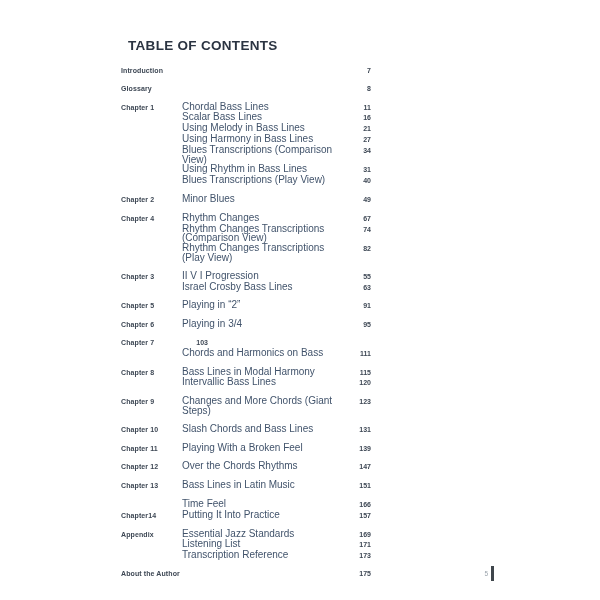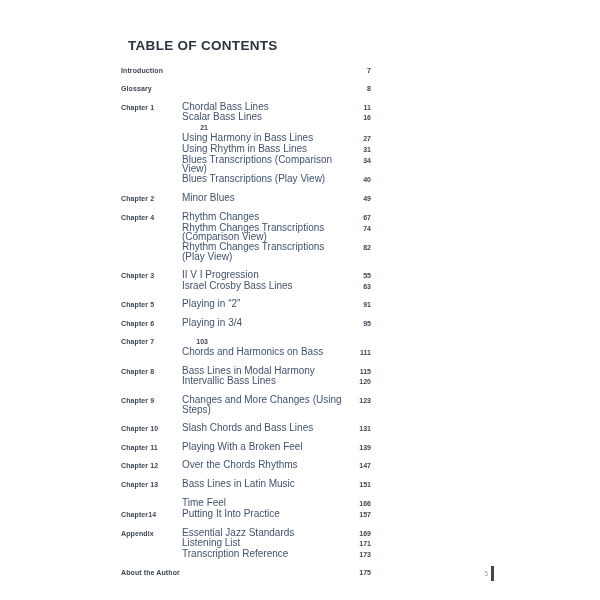--- a/index.html
+++ b/index.html
@@ -107,36 +107,37 @@
           <span class="cell-title">Chordal Bass Lines</span>
           <span class="cell-page">11</span>
         </div>
         <div class="toc-row">
           <span class="cell-label"></span>
           <span class="cell-title">Scalar Bass Lines</span>
           <span class="cell-page">16</span>
         </div>
         <div class="toc-row">
           <span class="cell-label"></span>
+          <span class="cell-title">Using Melody in Bass Lines</span>
           <span class="cell-page">21</span>
         </div>
         <div class="toc-row">
           <span class="cell-label"></span>
           <span class="cell-title">Using Harmony in Bass Lines</span>
           <span class="cell-page">27</span>
         </div>
         <div class="toc-row">
           <span class="cell-label"></span>
+          <span class="cell-title">Blues Transcriptions (Comparison View)</span>
+          <span class="cell-page">34</span>
+        </div>
+        <div class="toc-row">
+          <span class="cell-label"></span>
           <span class="cell-title">Using Rhythm in Bass Lines</span>
           <span class="cell-page">31</span>
-        </div>
-        <div class="toc-row">
-          <span class="cell-label"></span>
-          <span class="cell-title">Blues Transcriptions (Comparison View)</span>
-          <span class="cell-page">34</span>
         </div>
         <div class="toc-row">
           <span class="cell-label"></span>
           <span class="cell-title">Blues Transcriptions (Play View)</span>
           <span class="cell-page">40</span>
         </div>
       </div>
       <div class="toc-group">
         <div class="toc-row">
           <span class="cell-label">Chapter 2</span>
@@ -206,21 +207,21 @@
         </div>
         <div class="toc-row">
           <span class="cell-label"></span>
           <span class="cell-title">Intervallic Bass Lines</span>
           <span class="cell-page">120</span>
         </div>
       </div>
       <div class="toc-group">
         <div class="toc-row">
           <span class="cell-label">Chapter 9</span>
-          <span class="cell-title">Changes and More Changes (Using Steps)</span>
+          <span class="cell-title">Changes and More Chords (Giant Steps)</span>
           <span class="cell-page">123</span>
         </div>
       </div>
       <div class="toc-group">
         <div class="toc-row">
           <span class="cell-label">Chapter 10</span>
           <span class="cell-title">Slash Chords and Bass Lines</span>
           <span class="cell-page">131</span>
         </div>
       </div>

